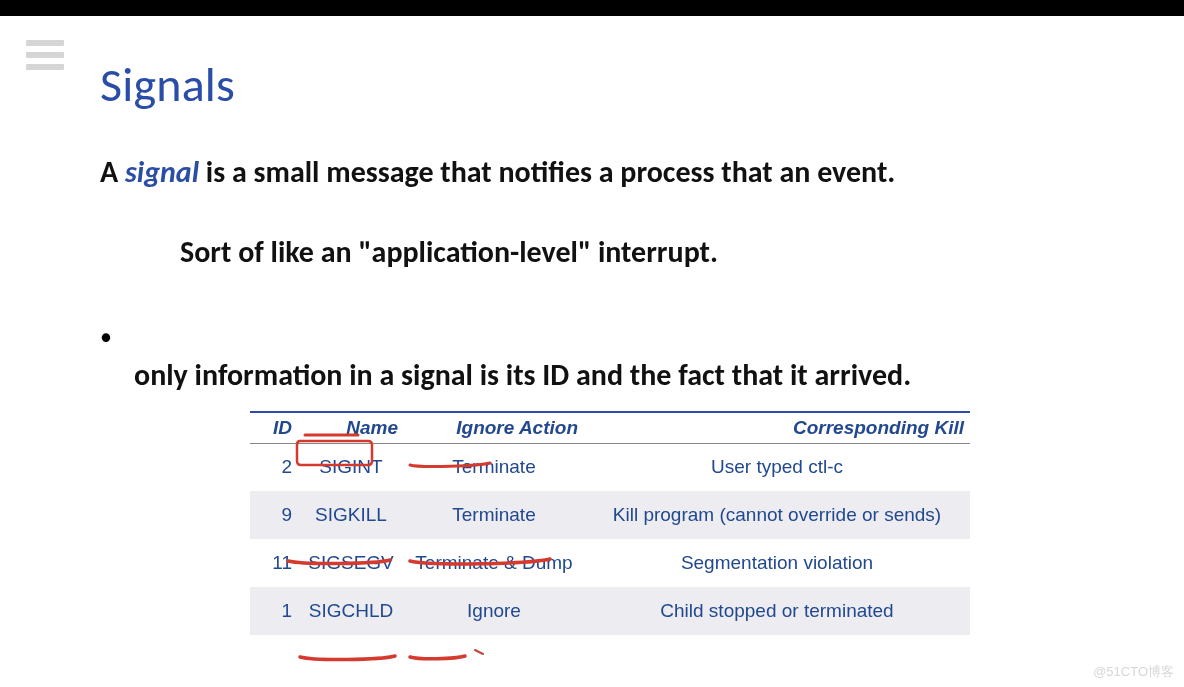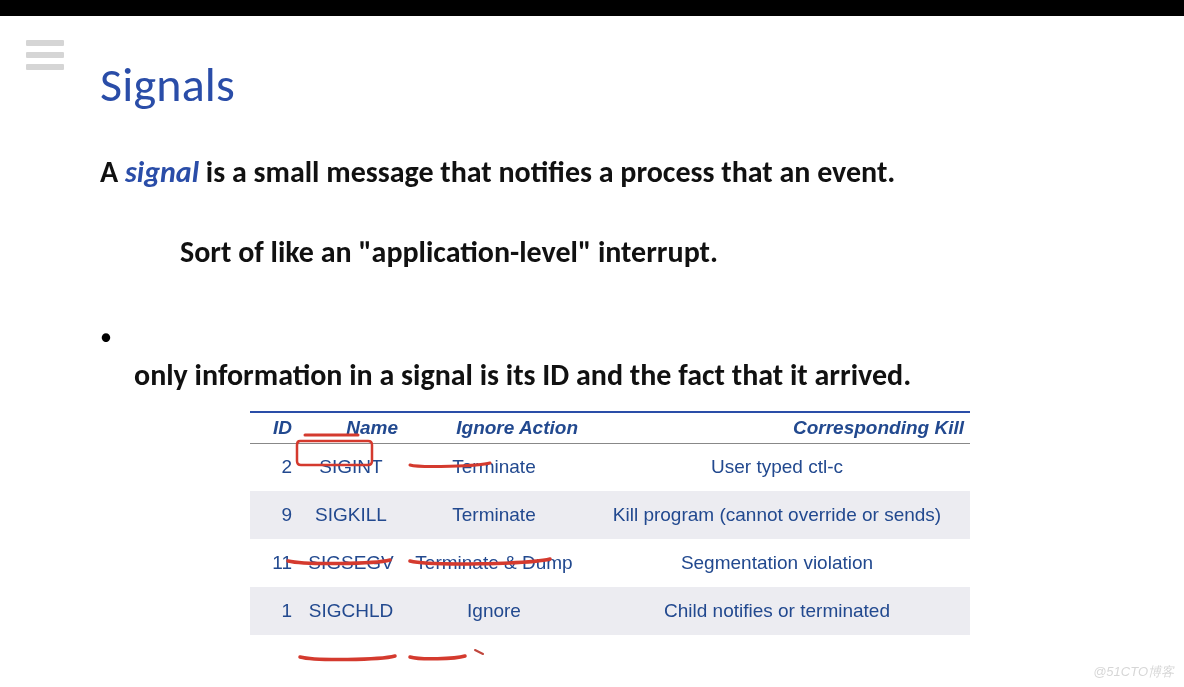--- a/index.html
+++ b/index.html
@@ -101,21 +101,20 @@
     pointer-events: none;
   }
   .watermark {
     position: absolute;
     right: 10px;
     bottom: 6px;
     color: #bcbcbc;
     font-size: 13px;
     opacity: 0.6;
     font-family: Arial, sans-serif;
-    font-style: italic;
   }
 </style>
 </head>
 <body>
 
 <div class="top-bar"></div>
 
 <div class="hamburger">
   <span></span>
     <span></span>
@@ -165,21 +164,21 @@
         <tr>
           <td class="col-id">11</td>
           <td>SIGSEGV</td>
           <td>Terminate &amp; Dump</td>
           <td>Segmentation violation</td>
         </tr>
         <tr>
           <td class="col-id">1</td>
           <td>SIGCHLD</td>
           <td>Ignore</td>
-          <td>Child notifies or terminated</td>
+          <td>Child stopped or terminated</td>
         </tr>
       </tbody>
     </table>
 
     <svg class="annot" width="720" height="280">
 
       <path d="M55 24 L108 24" stroke="#d43a2e" stroke-width="3" fill="none" stroke-linecap="round"></path>
 
       <path d="M50 30 Q47 30 47 34 L47 50 Q47 54 51 54 L118 54 Q122 54 122 50 L122 34 Q122 30 118 30 Z" stroke="#d43a2e" stroke-width="2.5" fill="none"></path>
 

